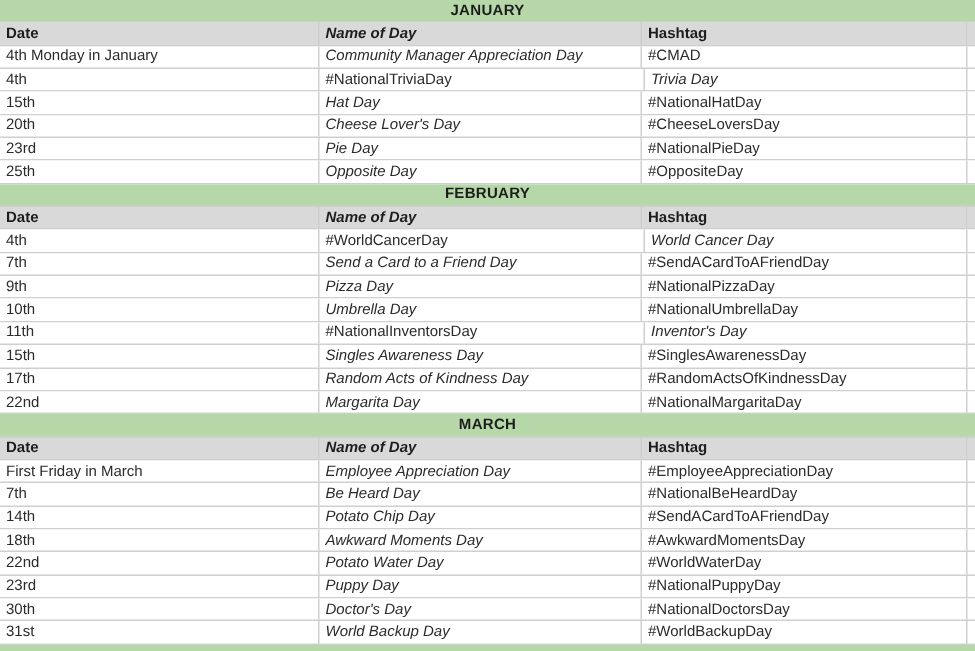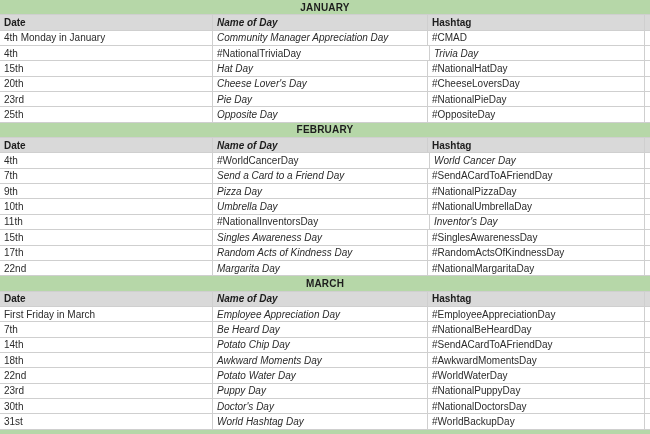--- a/index.html
+++ b/index.html
@@ -205,18 +205,18 @@
       <div class="cell stub"></div>
     </div>
     <div class="row">
       <div class="cell c0">30th</div>
       <div class="cell c1">Doctor's Day</div>
       <div class="cell c2">#NationalDoctorsDay</div>
       <div class="cell stub"></div>
     </div>
     <div class="row">
       <div class="cell c0">31st</div>
-      <div class="cell c1">World Hashtag Day</div>
+      <div class="cell c1">World Backup Day</div>
       <div class="cell c2">#WorldBackupDay</div>
       <div class="cell stub"></div>
     </div>
   </div>
 <div class="next-strip"></div>
 
 </body></html>

